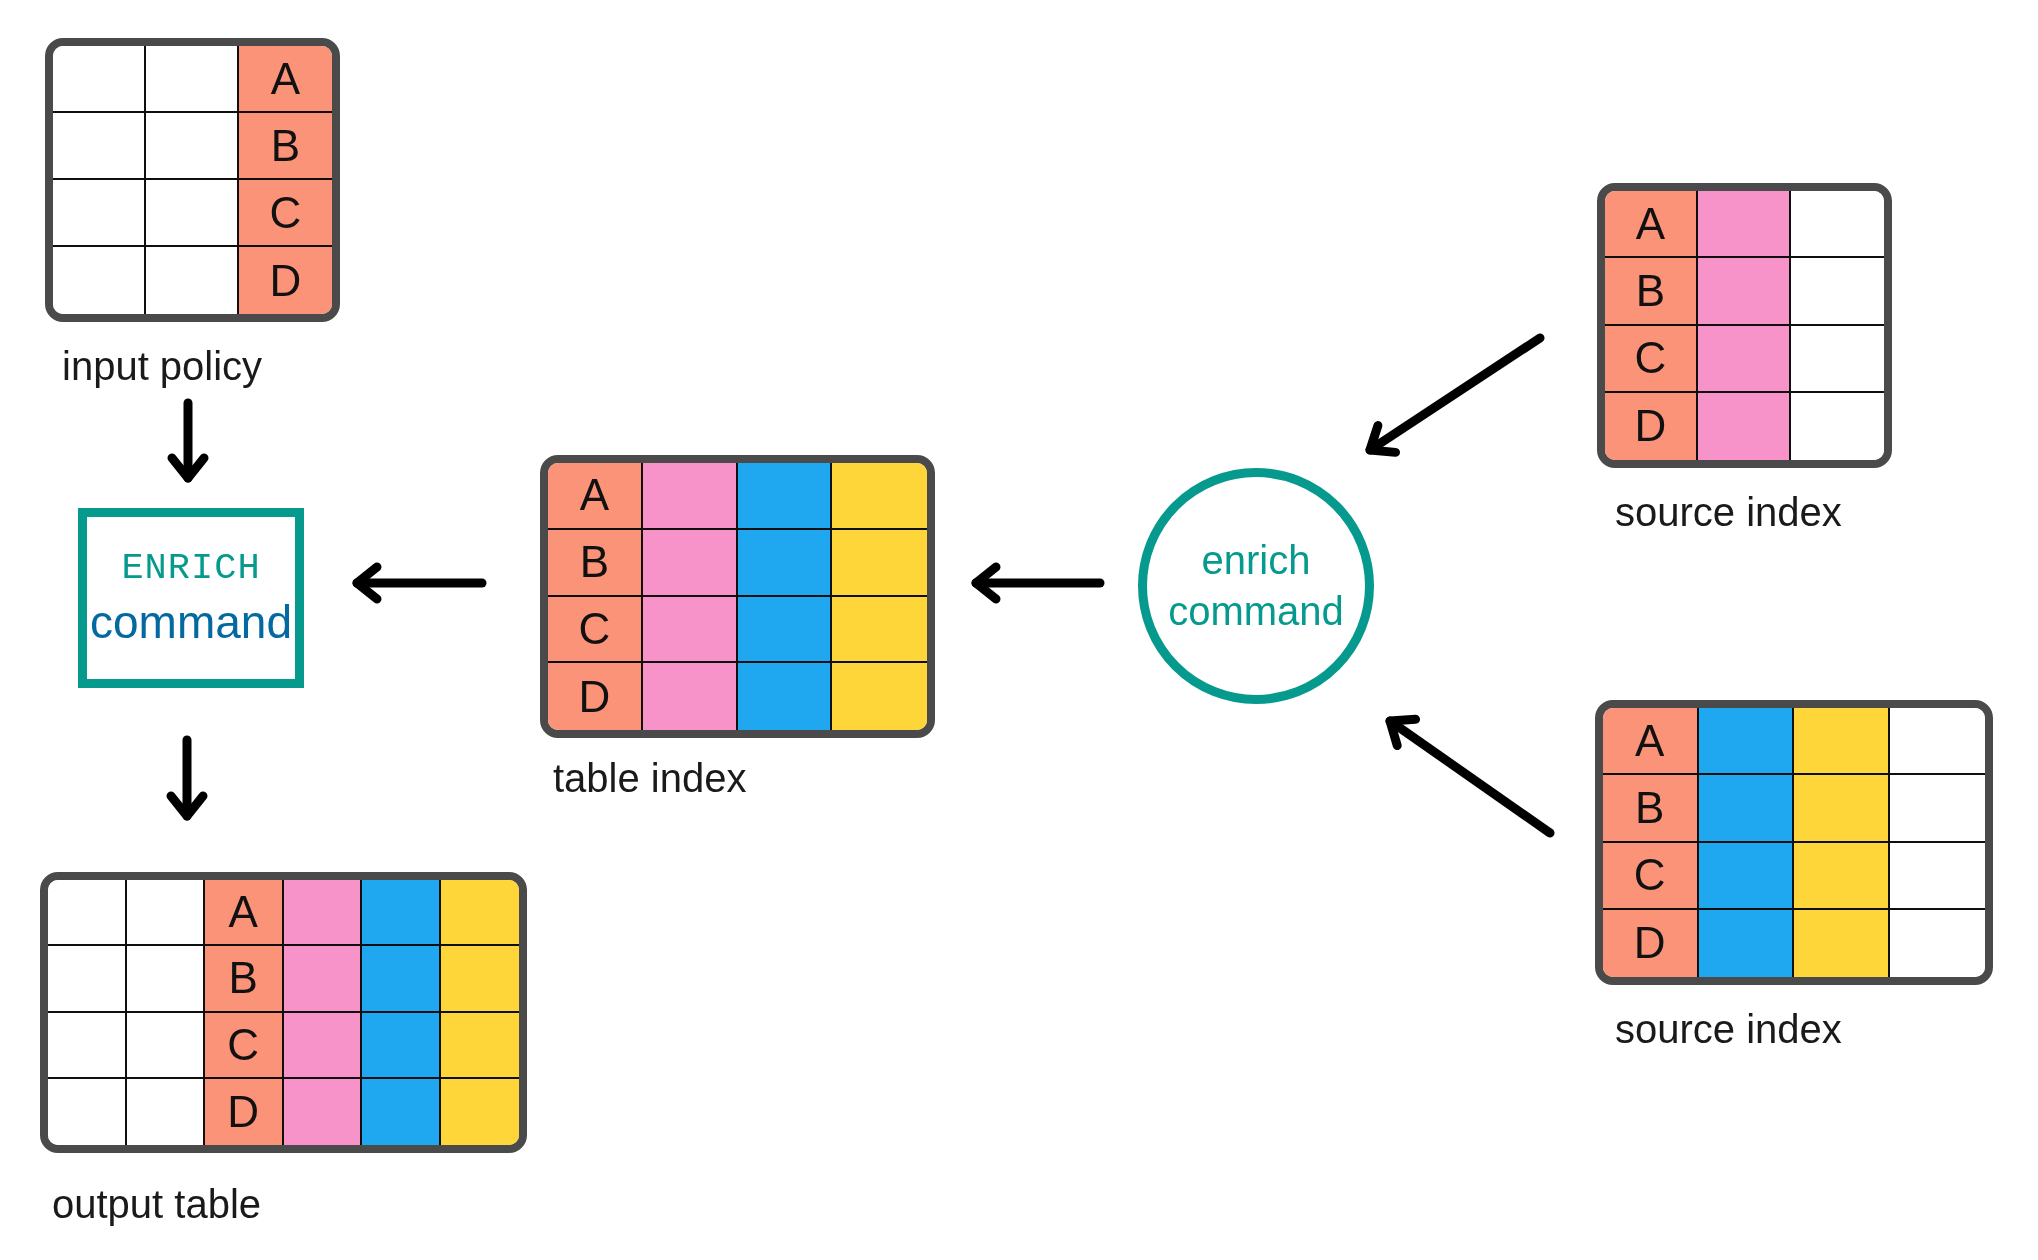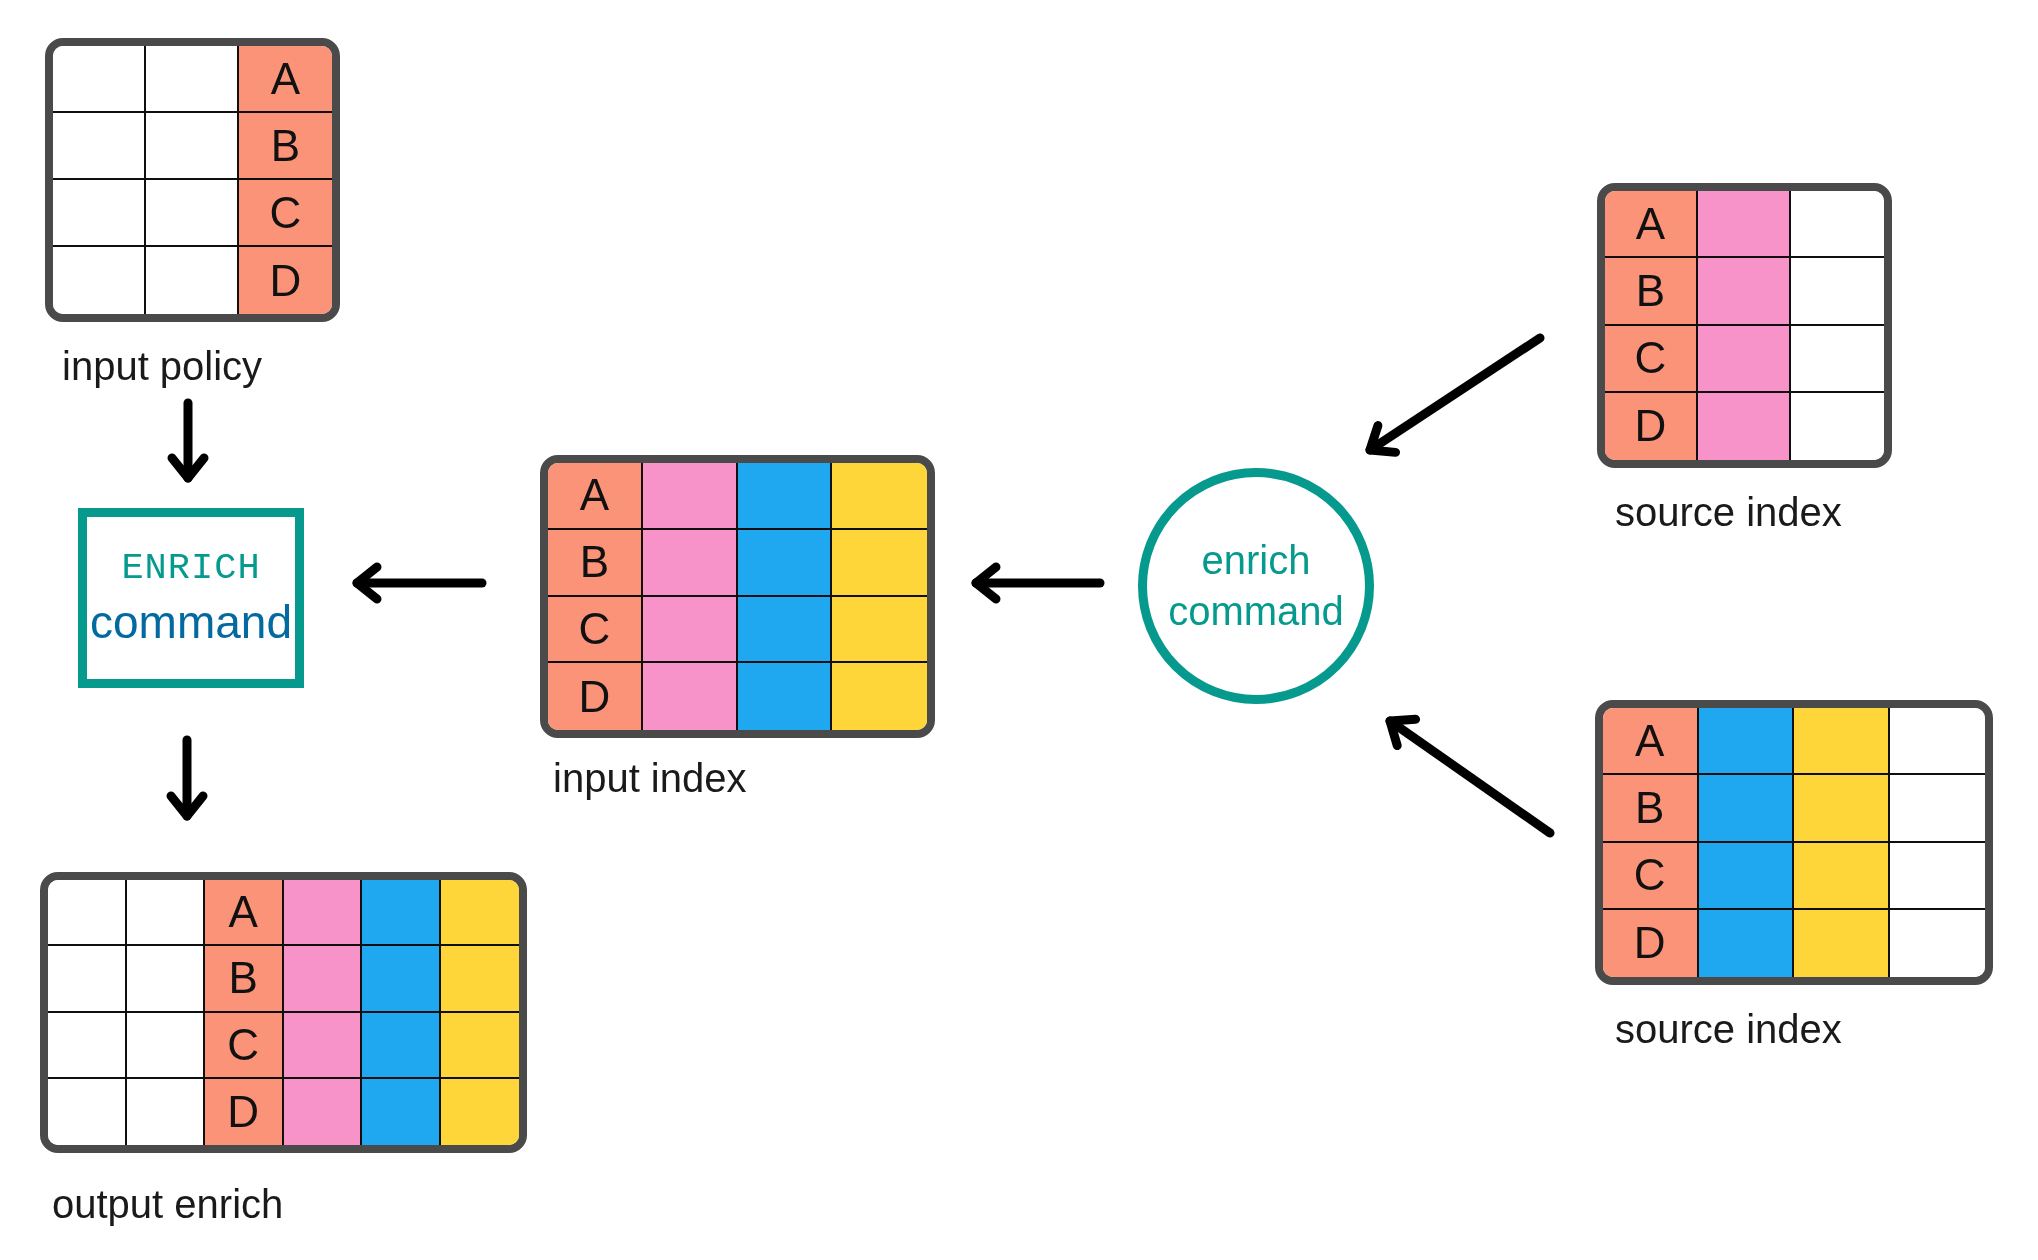--- a/index.html
+++ b/index.html
@@ -127,41 +127,41 @@
       <div class="cell" style="background: rgb(248, 147, 201); border-right: 2px solid rgb(15, 15, 15); border-bottom: 2px solid rgb(15, 15, 15);"></div>
       <div class="cell" style="background: rgb(31, 167, 240); border-right: 2px solid rgb(15, 15, 15); border-bottom: 2px solid rgb(15, 15, 15);"></div>
       <div class="cell" style="background: rgb(255, 214, 57); border-bottom: 2px solid rgb(15, 15, 15);"></div>
       <div class="cell" style="background: rgb(255, 255, 255); border-right: 2px solid rgb(15, 15, 15);"></div>
       <div class="cell" style="background: rgb(255, 255, 255); border-right: 2px solid rgb(15, 15, 15);"></div>
       <div class="cell" style="background: rgb(251, 147, 120); border-right: 2px solid rgb(15, 15, 15);">D</div>
       <div class="cell" style="background: rgb(248, 147, 201); border-right: 2px solid rgb(15, 15, 15);"></div>
       <div class="cell" style="background: rgb(31, 167, 240); border-right: 2px solid rgb(15, 15, 15);"></div>
       <div class="cell" style="background: rgb(255, 214, 57);"></div>
     </div>
-  <div class="node-label" style="left:52px; top:1182px;">output enrich</div>
+  <div class="node-label" style="left:52px; top:1182px;">output table</div>
 
   <div class="dtable" style="left: 540px; top: 455px; width: 395px; height: 283px; grid-template-columns: repeat(4, 1fr); grid-template-rows: repeat(4, 1fr);">
       <div class="cell" style="background: rgb(251, 147, 120); border-right: 2px solid rgb(15, 15, 15); border-bottom: 2px solid rgb(15, 15, 15);">A</div>
       <div class="cell" style="background: rgb(248, 147, 201); border-right: 2px solid rgb(15, 15, 15); border-bottom: 2px solid rgb(15, 15, 15);"></div>
       <div class="cell" style="background: rgb(31, 167, 240); border-right: 2px solid rgb(15, 15, 15); border-bottom: 2px solid rgb(15, 15, 15);"></div>
       <div class="cell" style="background: rgb(255, 214, 57); border-bottom: 2px solid rgb(15, 15, 15);"></div>
       <div class="cell" style="background: rgb(251, 147, 120); border-right: 2px solid rgb(15, 15, 15); border-bottom: 2px solid rgb(15, 15, 15);">B</div>
       <div class="cell" style="background: rgb(248, 147, 201); border-right: 2px solid rgb(15, 15, 15); border-bottom: 2px solid rgb(15, 15, 15);"></div>
       <div class="cell" style="background: rgb(31, 167, 240); border-right: 2px solid rgb(15, 15, 15); border-bottom: 2px solid rgb(15, 15, 15);"></div>
       <div class="cell" style="background: rgb(255, 214, 57); border-bottom: 2px solid rgb(15, 15, 15);"></div>
       <div class="cell" style="background: rgb(251, 147, 120); border-right: 2px solid rgb(15, 15, 15); border-bottom: 2px solid rgb(15, 15, 15);">C</div>
       <div class="cell" style="background: rgb(248, 147, 201); border-right: 2px solid rgb(15, 15, 15); border-bottom: 2px solid rgb(15, 15, 15);"></div>
       <div class="cell" style="background: rgb(31, 167, 240); border-right: 2px solid rgb(15, 15, 15); border-bottom: 2px solid rgb(15, 15, 15);"></div>
       <div class="cell" style="background: rgb(255, 214, 57); border-bottom: 2px solid rgb(15, 15, 15);"></div>
       <div class="cell" style="background: rgb(251, 147, 120); border-right: 2px solid rgb(15, 15, 15);">D</div>
       <div class="cell" style="background: rgb(248, 147, 201); border-right: 2px solid rgb(15, 15, 15);"></div>
       <div class="cell" style="background: rgb(31, 167, 240); border-right: 2px solid rgb(15, 15, 15);"></div>
       <div class="cell" style="background: rgb(255, 214, 57);"></div>
     </div>
-  <div class="node-label" style="left:553px; top:756px;">input index</div>
+  <div class="node-label" style="left:553px; top:756px;">table index</div>
 
   <div id="enrich-policy-circle">
     <span>enrich</span>
     <span>command</span>
   </div>
 
   <div class="dtable" style="left: 1597px; top: 183px; width: 295px; height: 285px; grid-template-columns: repeat(3, 1fr); grid-template-rows: repeat(4, 1fr);">
       <div class="cell" style="background: rgb(251, 147, 120); border-right: 2px solid rgb(15, 15, 15); border-bottom: 2px solid rgb(15, 15, 15);">A</div>
       <div class="cell" style="background: rgb(248, 147, 201); border-right: 2px solid rgb(15, 15, 15); border-bottom: 2px solid rgb(15, 15, 15);"></div>
       <div class="cell" style="background: rgb(255, 255, 255); border-bottom: 2px solid rgb(15, 15, 15);"></div>

